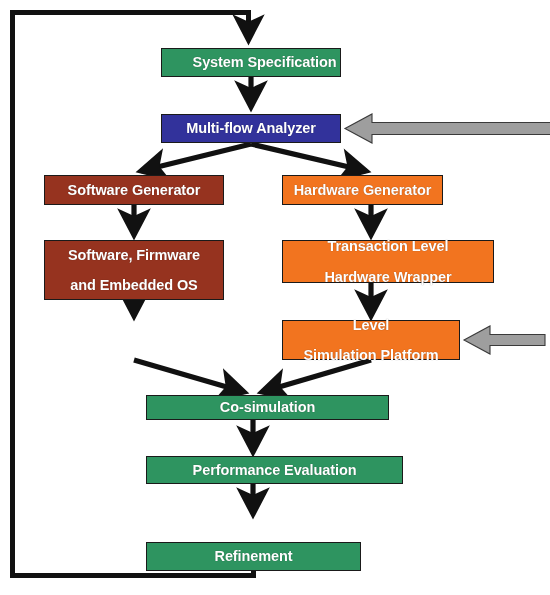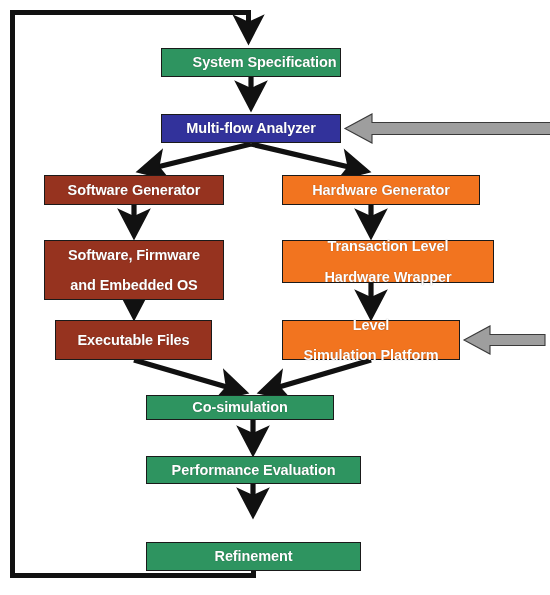--- a/index.html
+++ b/index.html
@@ -89,54 +89,51 @@
   </div>
 
   <div class="node" style="left:44px; top:175px; width:180px; height:30px; background:#96331F;">
     <span>Software Generator</span>
   </div>
 
   <div class="node" style="left:161px; top:114px; width:180px; height:29px; background:#32329B;">
     <span>Multi-flow Analyzer</span>
   </div>
 
-  <div class="node" style="left:282px; top:175px; width:198px; height:30px; background:#F2741F;">
+  <div class="node" style="left:282px; top:175px; width:161px; height:30px; background:#F2741F;">
     <span>Hardware Generator</span>
   </div>
 
   <div class="node" style="left:44px; top:240px; width:180px; height:60px; background:#96331F;">
     <span>
       <span>Software, Firmware</span>
       <span class="l2">and Embedded OS</span>
     </span>
   </div>
 
   <div class="node" style="left:282px; top:240px; width:212px; height:43px; background:#F2741F;">
     <span>
       <span>Transaction Level</span>
       <span class="l2">Hardware Wrapper</span>
     </span>
   </div>
 
-  <div class="node" style="left:55px; top:320px; width:157px; height:40px; background:#96331F;">
-    <span>Executable Files</span>
-  </div>
 
   <div class="node" style="left:282px; top:320px; width:178px; height:40px; background:#F2741F;">
     <span>
       <span>Level</span>
       <span class="l2">Simulation Platform</span>
     </span>
   </div>
 
-  <div class="node" style="left:146px; top:395px; width:188px; height:25px; background:#2E9460;">
+  <div class="node" style="left:146px; top:395px; width:243px; height:25px; background:#2E9460;">
     <span>Co-simulation</span>
   </div>
 
-  <div class="node" style="left:146px; top:456px; width:215px; height:28px; background:#2E9460;">
+  <div class="node" style="left:146px; top:456px; width:257px; height:28px; background:#2E9460;">
     <span>Performance Evaluation</span>
   </div>
 
   <div class="node" style="left:146px; top:542px; width:215px; height:29px; background:#2E9460;">
     <span>Refinement</span>
   </div>
 
 </div>
 
 </body></html>

